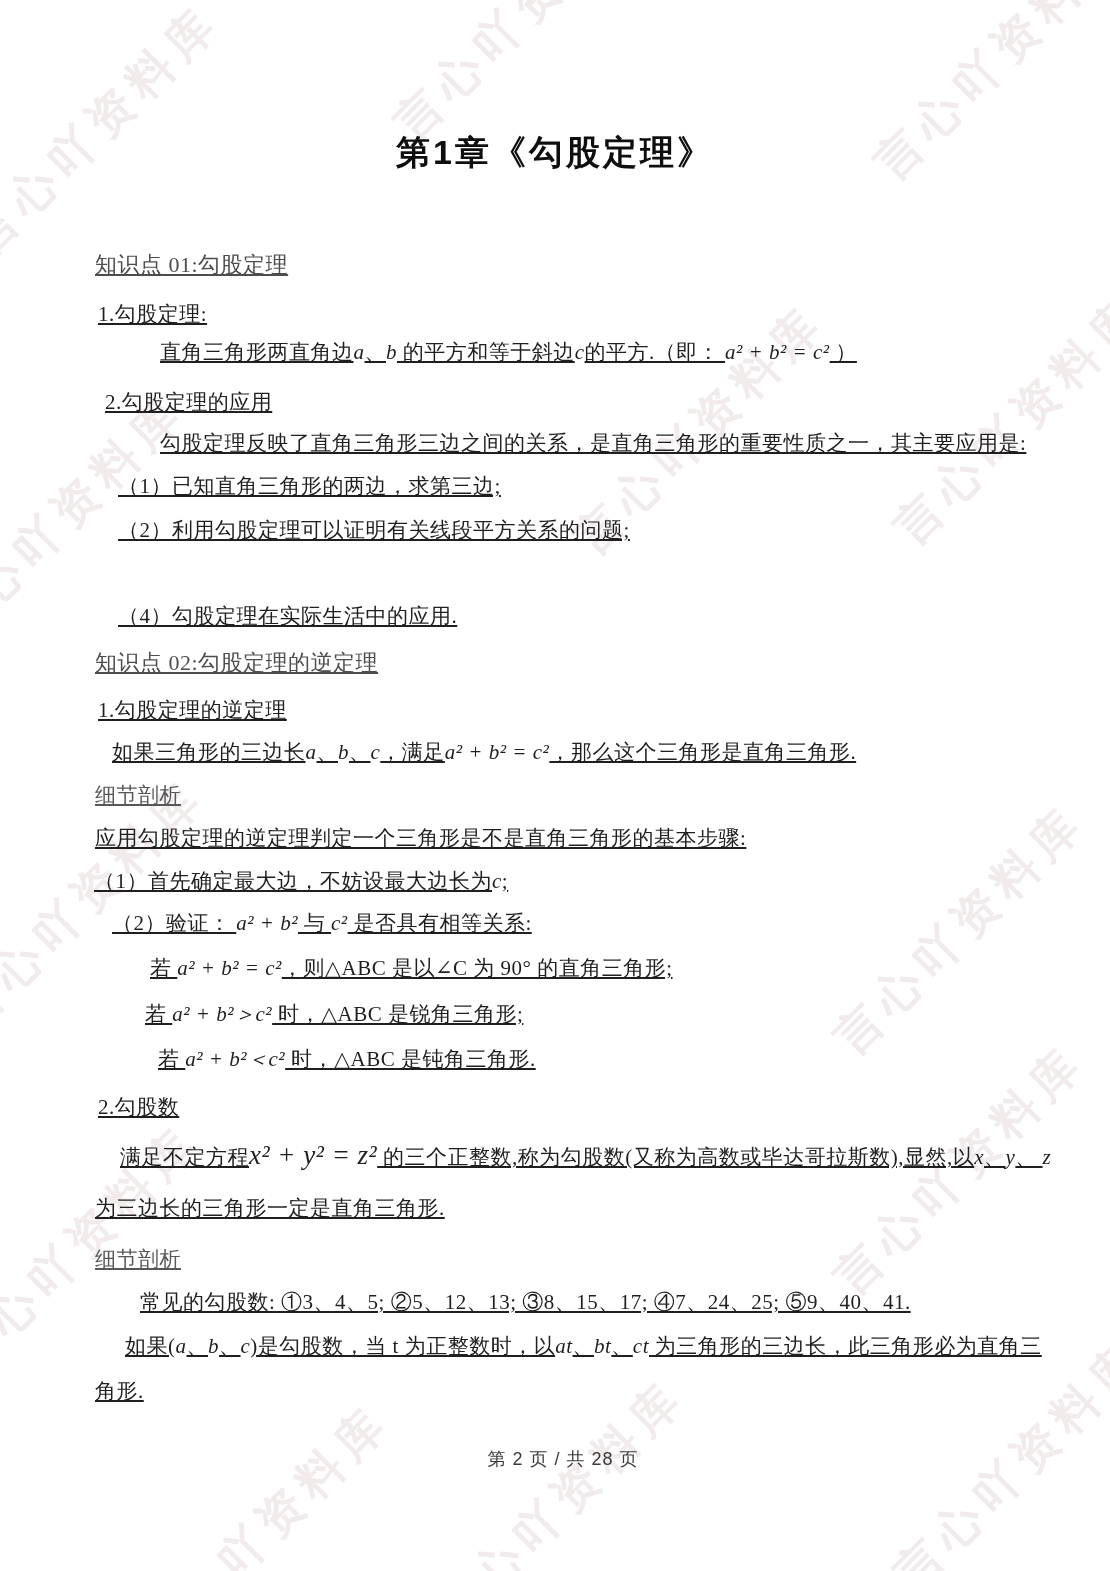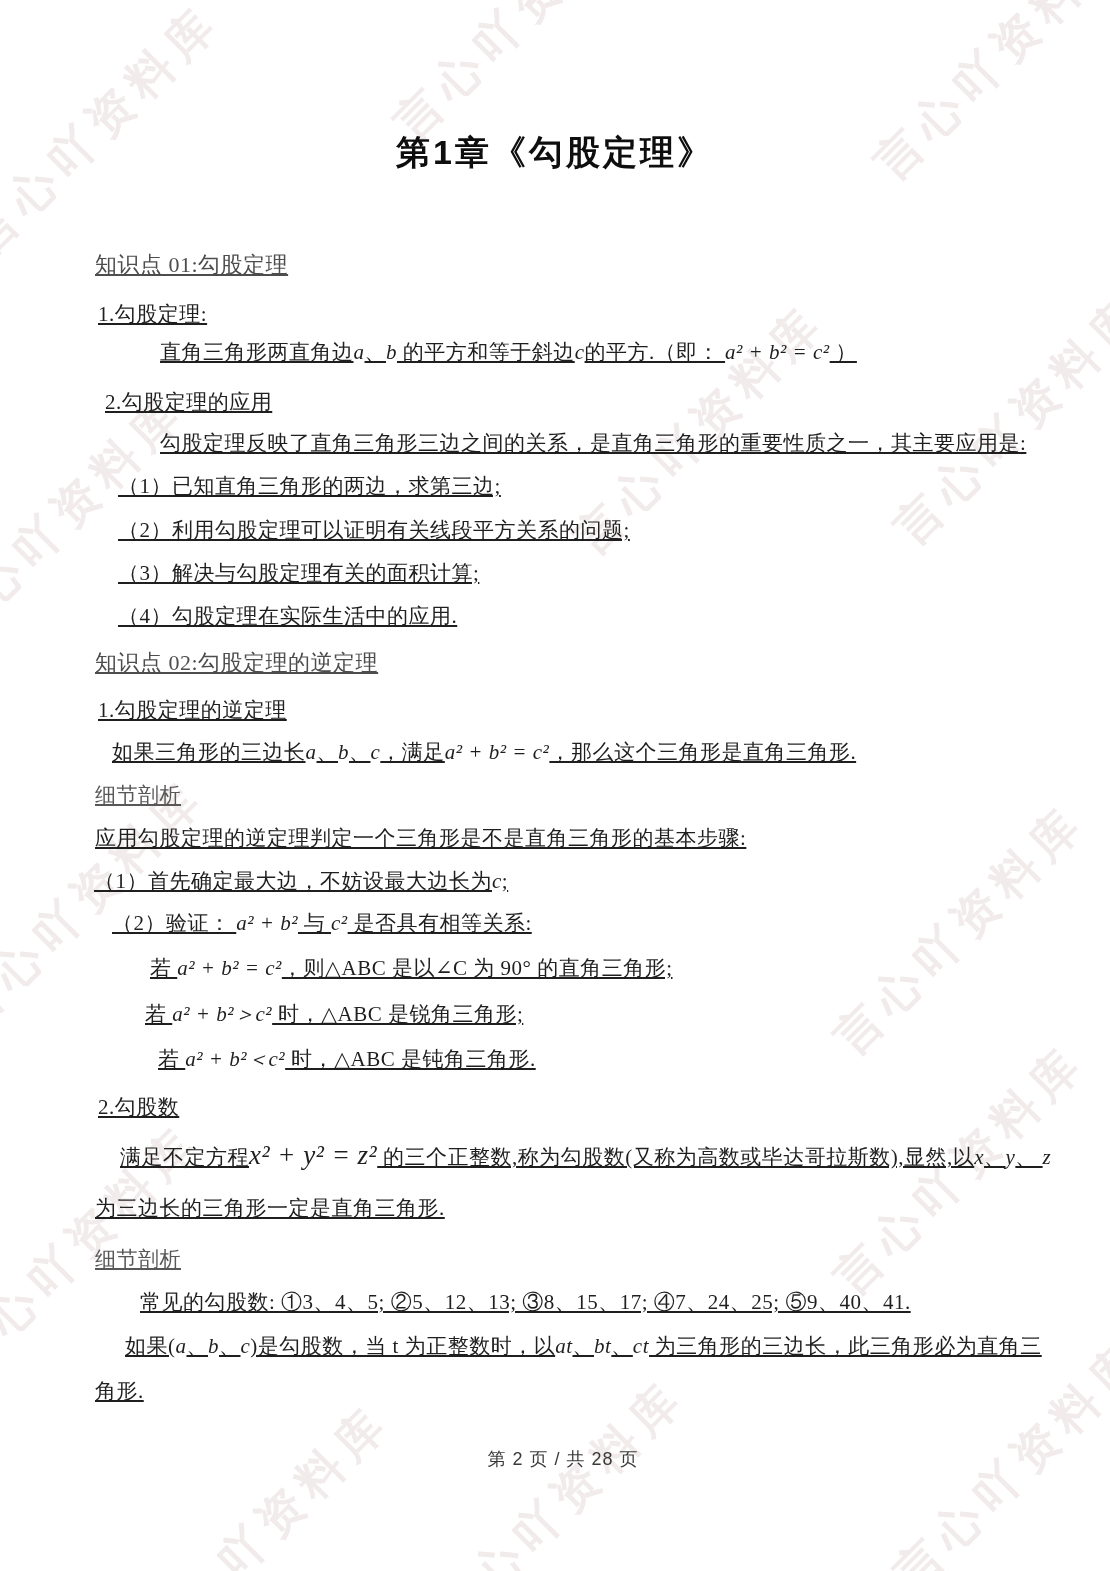--- a/index.html
+++ b/index.html
@@ -75,21 +75,20 @@
 
   <h1 class="title">第1章《勾股定理》</h1>
 
   <div class="line kp" style="top:250px;left:95px"><span class="run">知识点 01:勾股定理</span></div>
   <div class="line" style="top:299px;left:98px"><span class="run">1.勾股定理:</span></div>
   <div class="line" style="top:337px;left:160px"><span class="run">直角三角形两直角边</span><span class="math">a</span><span class="run">、</span><span class="math">b</span><span class="run"> 的平方和等于斜边</span><span class="math">c</span><span class="run">的平方.（即： </span><span class="math">a² + b² = c²</span><span class="run"> ）</span></div>
   <div class="line" style="top:387px;left:105px"><span class="run">2.勾股定理的应用</span></div>
   <div class="line" style="top:428px;left:160px"><span class="run">勾股定理反映了直角三角形三边之间的关系，是直角三角形的重要性质之一，其主要应用是:</span></div>
   <div class="line" style="top:471px;left:118px"><span class="run">（1）已知直角三角形的两边，求第三边;</span></div>
   <div class="line" style="top:515px;left:118px"><span class="run">（2）利用勾股定理可以证明有关线段平方关系的问题;</span></div>
-  <div class="line" style="top:558px;left:118px"><span class="run">（3）解决与勾股定理有关的面积计算;</span></div>
   <div class="line" style="top:601px;left:118px"><span class="run">（4）勾股定理在实际生活中的应用.</span></div>
   <div class="line kp" style="top:648px;left:95px"><span class="run">知识点 02:勾股定理的逆定理</span></div>
   <div class="line" style="top:695px;left:98px"><span class="run">1.勾股定理的逆定理</span></div>
   <div class="line" style="top:737px;left:112px"><span class="run">如果三角形的三边长</span><span class="math">a</span><span class="run">、</span><span class="math">b</span><span class="run">、</span><span class="math">c</span><span class="run">，满足</span><span class="math">a² + b² = c²</span><span class="run">，那么这个三角形是直角三角形.</span></div>
   <div class="line detail" style="top:780px;left:95px"><span class="run">细节剖析</span></div>
   <div class="line" style="top:823px;left:95px"><span class="run">应用勾股定理的逆定理判定一个三角形是不是直角三角形的基本步骤:</span></div>
   <div class="line" style="top:866px;left:94px"><span class="run">（1）首先确定最大边，不妨设最大边长为</span><span class="math">c</span><span class="run">;</span></div>
   <div class="line" style="top:908px;left:112px"><span class="run">（2）验证： </span><span class="math">a² + b²</span><span class="run"> 与 </span><span class="math">c²</span><span class="run"> 是否具有相等关系:</span></div>
   <div class="line" style="top:953px;left:150px"><span class="run">若 </span><span class="math">a² + b² = c²</span><span class="run">，则△ABC 是以∠C 为 90° 的直角三角形;</span></div>
   <div class="line" style="top:999px;left:145px"><span class="run">若 </span><span class="math">a² + b²＞c²</span><span class="run"> 时，△ABC 是锐角三角形;</span></div>

